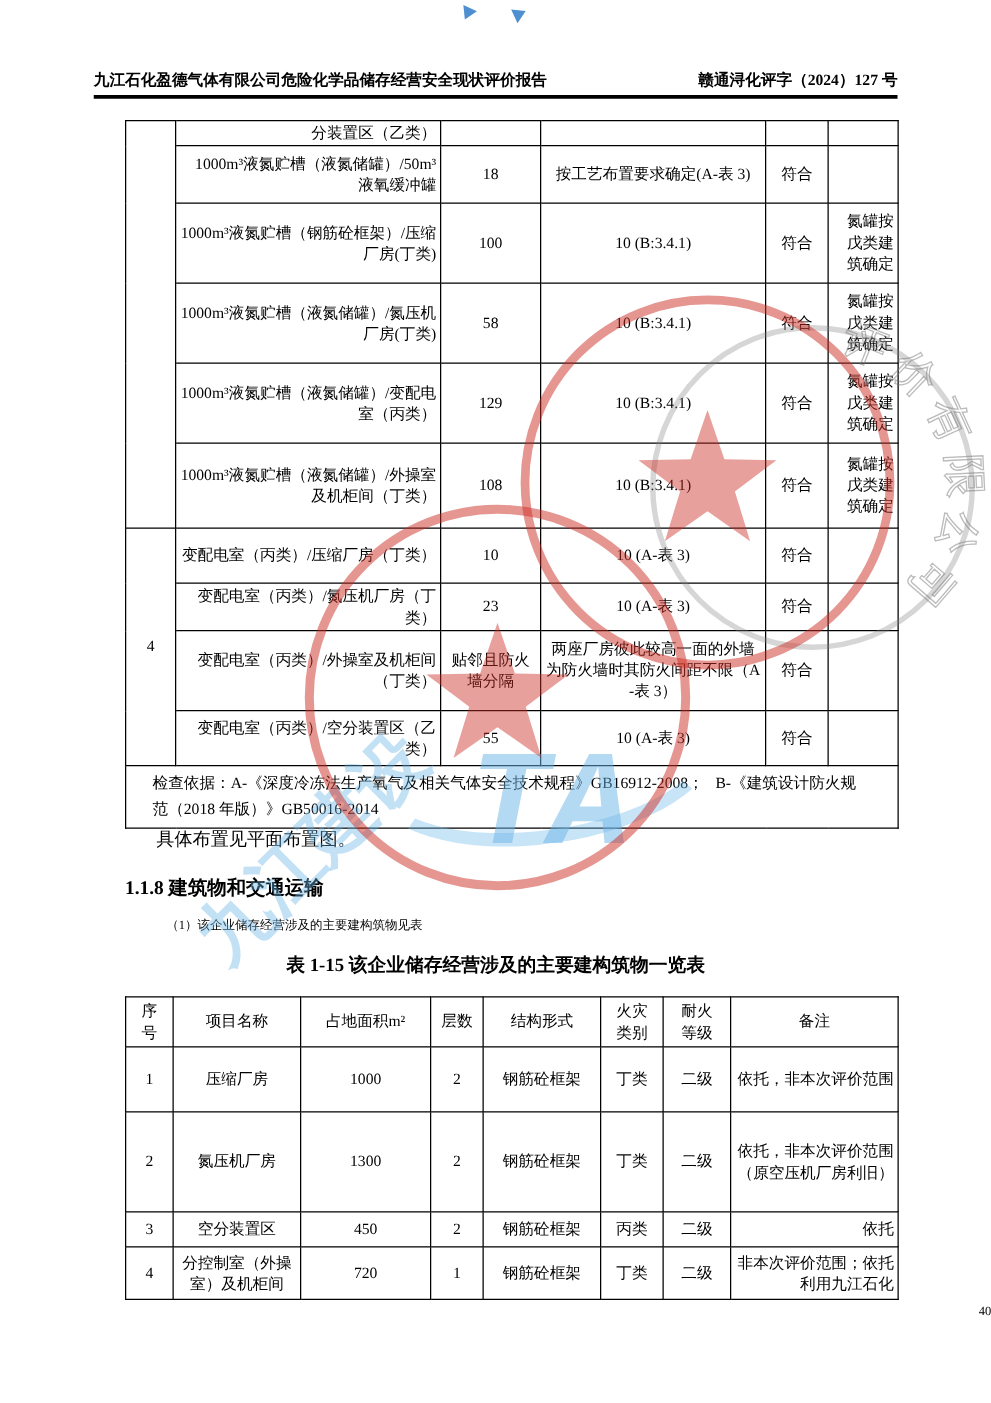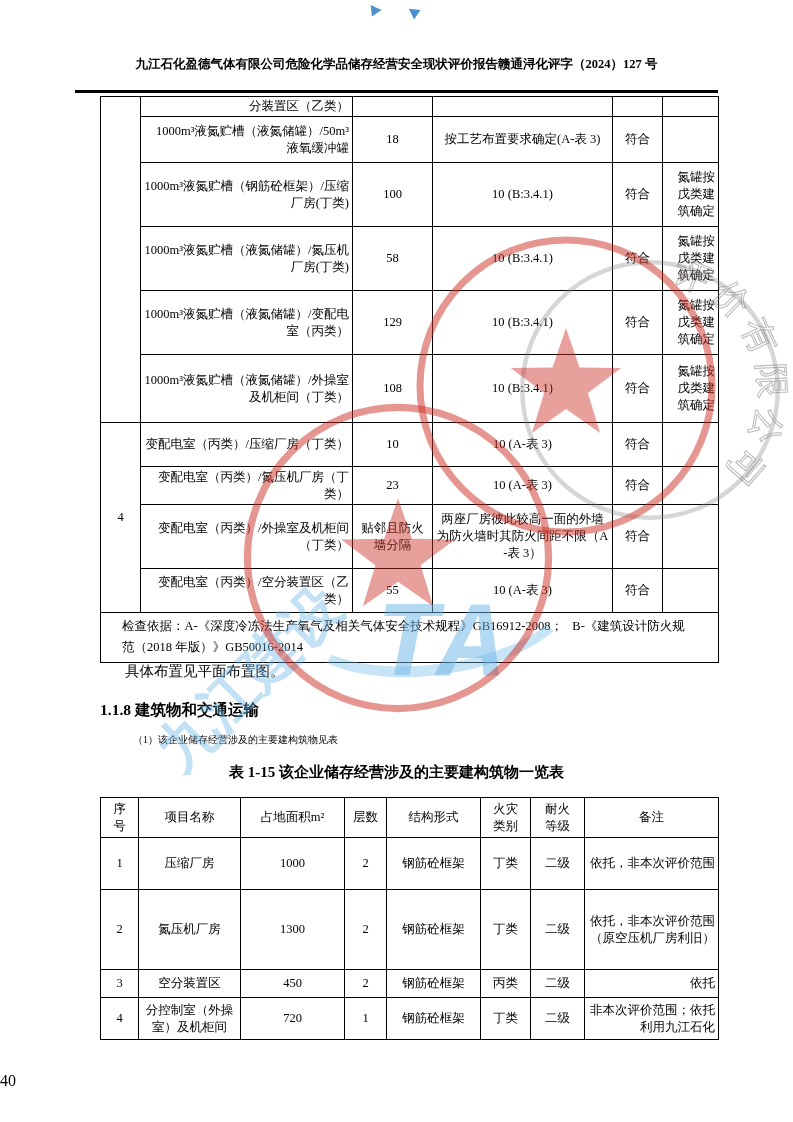--- a/index.html
+++ b/index.html
@@ -1,35 +1,35 @@
 <!DOCTYPE html>
 <html><head>
 <meta charset="utf-8">
 <style>
   *{margin:0;padding:0;box-sizing:border-box}
   html,body{background:#fff}
   .page{position:relative;width:793px;height:1122px;background:#fff;margin:0 auto;
         font-family:"Liberation Serif","DejaVu Serif",serif;color:#000;overflow:hidden}
-  .hdr{position:absolute;top:56px;left:75px;width:643px;display:flex;justify-content:center;
-       align-items:flex-end;font-size:12.5px;font-weight:bold;padding-bottom:17px;border-bottom:3px solid #000}
+  .hdr{position:absolute;top:56px;left:75px;width:643px;display:flex;justify-content:space-between;
+       align-items:flex-end;font-size:12.5px;font-weight:bold;padding-bottom:3px;border-bottom:3px solid #000}
   table{border-collapse:collapse;table-layout:fixed;position:absolute;left:100px;background:transparent}
   #t1{top:96px;width:618px;font-size:12.5px}
   #t2{top:797px;width:618px;font-size:12.5px}
   td,th{border:1px solid #000;text-align:center;vertical-align:middle;padding:1px 3px;
         line-height:1.35;font-weight:normal;word-break:break-all}
   th{white-space:pre-line}
   .left{text-align:right}
   .note{text-align:left;line-height:1.7;padding:3px 21px}
   .rh20{height:20px}.rh38{height:38px}.rh40{height:40px}.rh44{height:44px}.rh46{height:46px}
   .rh52{height:52px}.rh28{height:28px}.rh64{height:64px}.rh68{height:68px}.rh80{height:80px}.rh42{height:42px}
   .p1{position:absolute;top:662px;left:125px;font-size:14.5px}
   .h188{position:absolute;top:700px;left:100px;font-size:15.5px;font-weight:bold}
   .p2{position:absolute;top:733px;left:133px;font-size:10px}
   .t2title{position:absolute;top:763px;left:0;width:100%;text-align:center;font-weight:bold;font-size:15px}
-  .pageno{position:absolute;top:1072px;left:0;width:100%;text-align:left;font-size:16px}
+  .pageno{position:absolute;top:1044px;left:0;width:100%;text-align:right;font-size:10px}
   .wm{position:absolute;pointer-events:none;z-index:5}
   .blue-big{left:375px;top:585px;font-size:108px;font-family:Liberation Mono, monospace;
             font-weight:bold;font-style:italic;color:rgba(105,180,230,.5)}
   .blue-diag{left:85px;top:640px;width:330px;text-align:center;font-size:58px;font-weight:bold;
              color:rgba(105,180,230,.4);transform:rotate(-45deg);font-family:"Liberation Sans",sans-serif}
   .swoosh{left:295px;top:545px;width:280px;height:130px;border:10px solid transparent;
           border-bottom:11px solid rgba(110,185,235,.38);border-radius:50%;transform:rotate(-8deg)}
   .tri{display:inline-block;width:0;height:0;border-left:6px solid transparent;
        border-right:6px solid transparent;border-top:10px solid #4f8fd0}
 </style>

